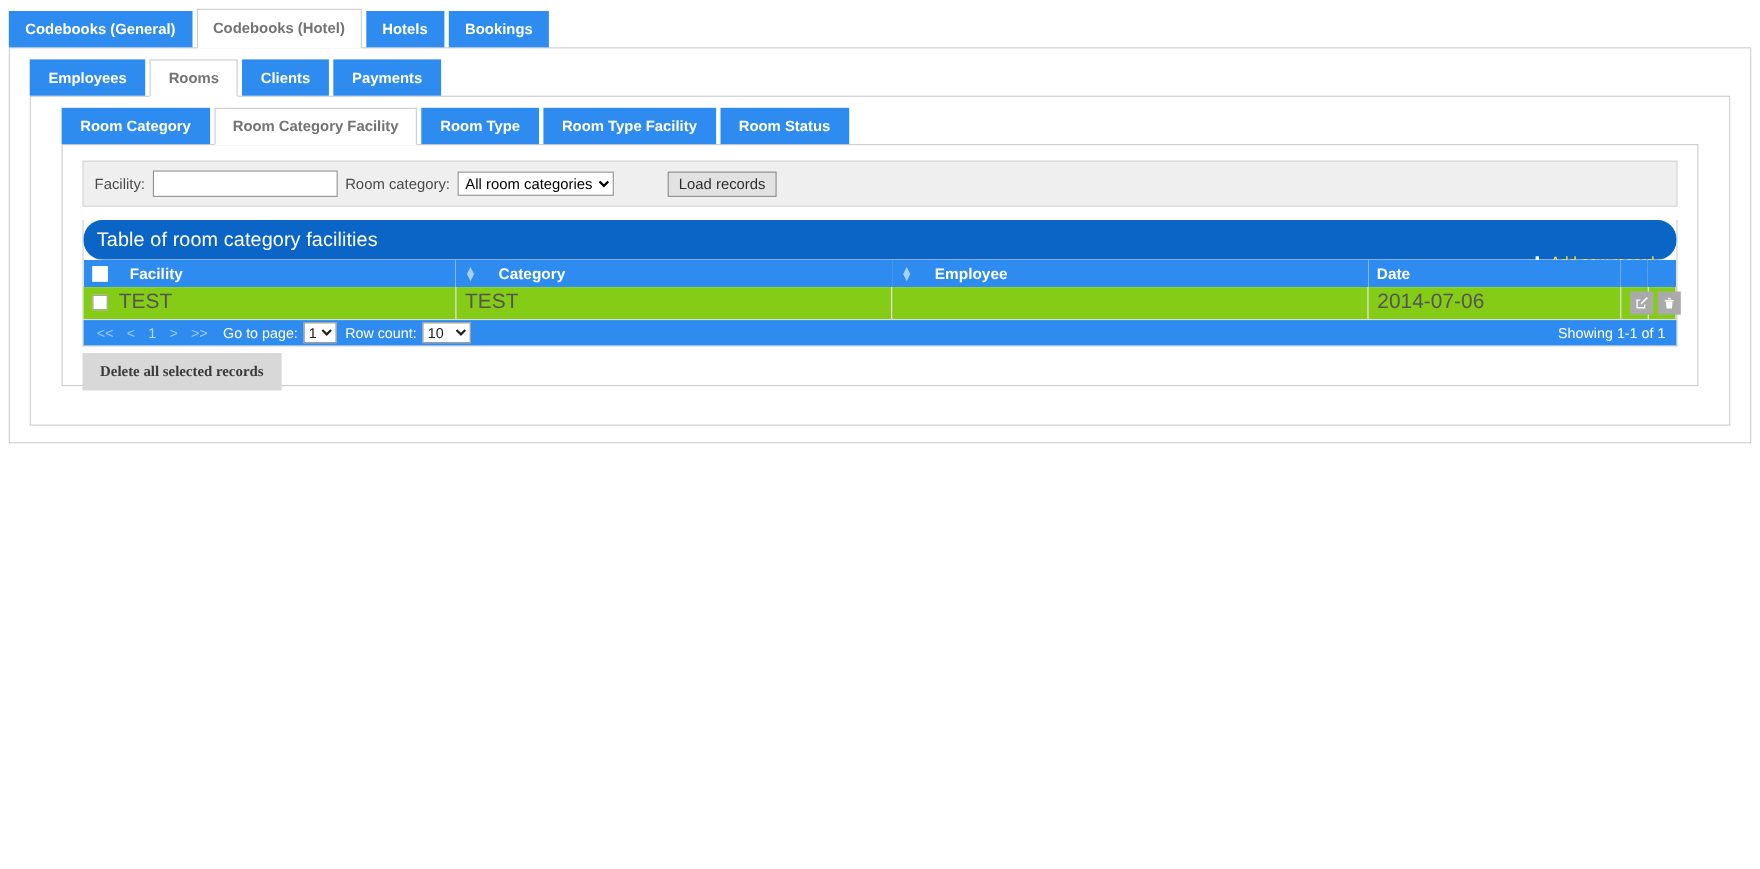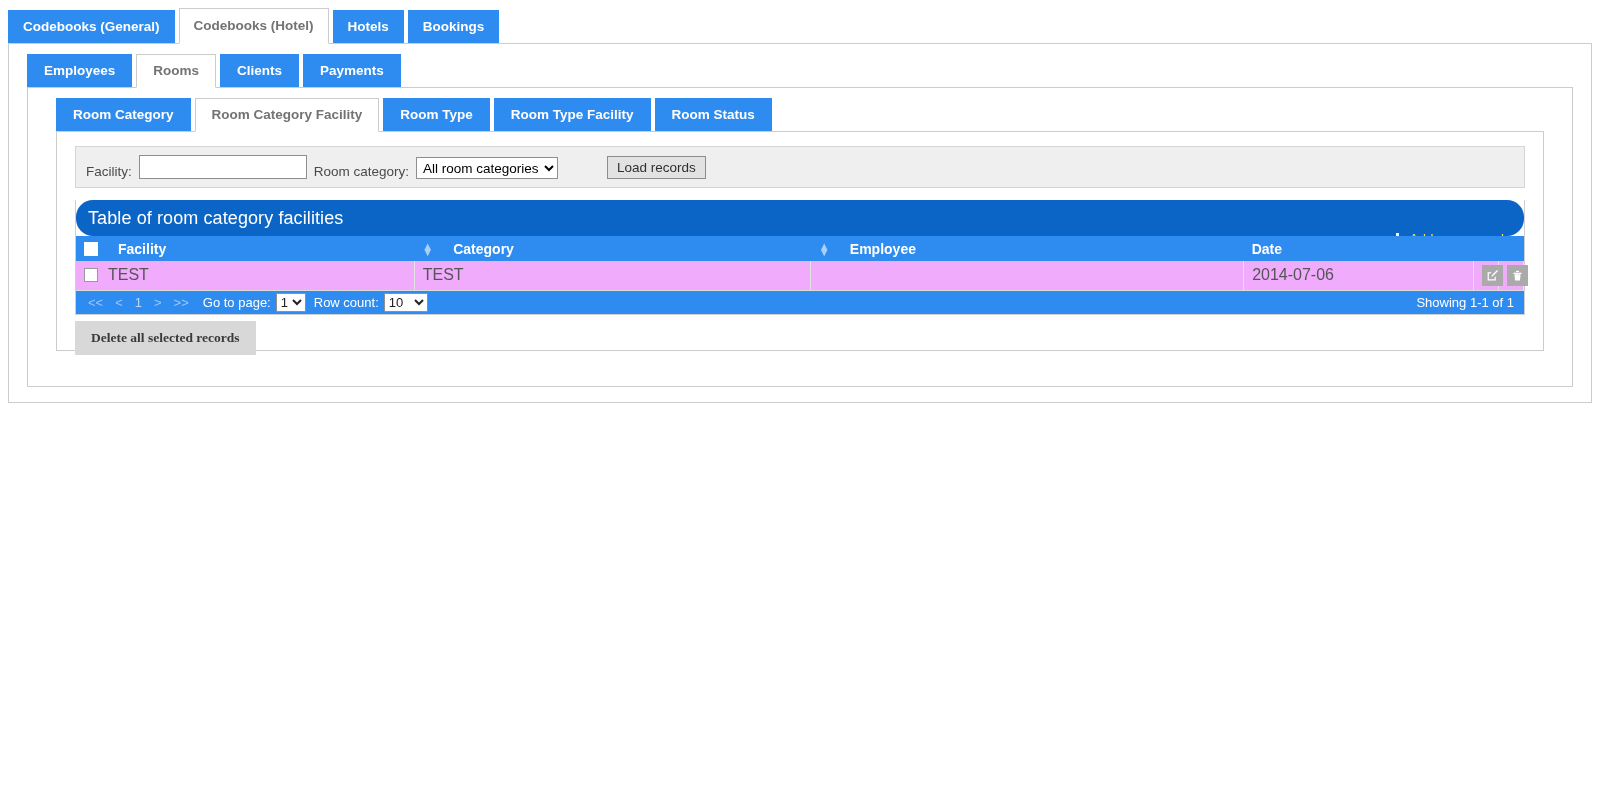--- a/index.html
+++ b/index.html
@@ -96,21 +96,21 @@
     padding: 14px 18px;
     position: relative;
   }
 
   
   .filterbar {
     background: #efefef;
     border: 1px solid #d4d4d4;
     padding: 8px 10px;
     display: flex;
-    align-items: flex-end;
+    align-items: center;
     gap: 7px;
     box-sizing: border-box;
     height: 42px;
   }
   .filterbar .lbl {
     color: #4a4a4a;
     font-size: 13.5px;
   }
   .filterbar input[type=text] {
     width: 160px;
@@ -238,25 +238,25 @@
     width: 12px;
     height: 12px;
     background: #ffffff;
     border: 1px solid #9b9b9b;
     display: inline-block;
     flex: 0 0 auto;
     cursor: pointer;
   }
 
   table.dg tbody td {
-    background: #f0abfc;
+    background: #84cc16;
     border-right: 1px solid #e2e2e2;
     border-bottom: 1px solid #dcdcdc;
     height: 29px;
-    font-size: 16px;
+    font-size: 19px;
     color: #555555;
     padding: 0 0 0 8px;
     vertical-align: middle;
     box-sizing: border-box;
   }
   td.cell-check { padding-left: 9px; }
   .cellwrap { display: flex; align-items: center; gap: 10px; }
 
   td.act {
     padding: 0;

